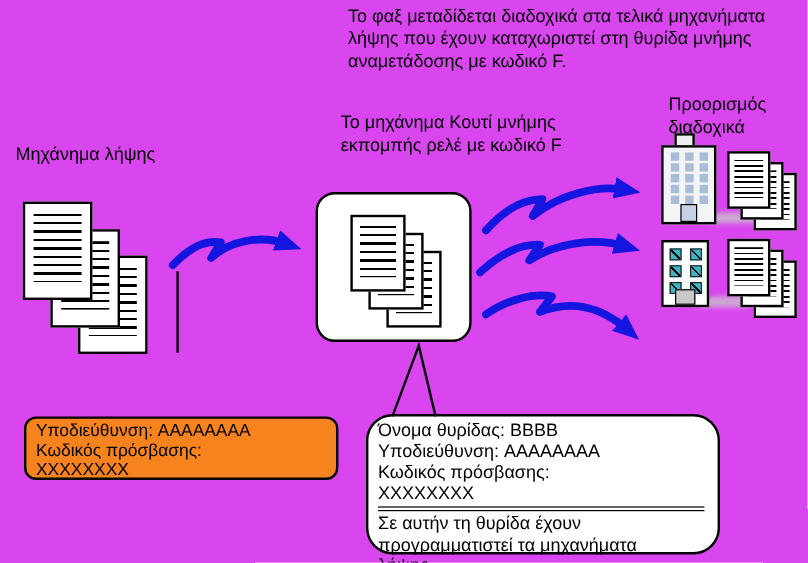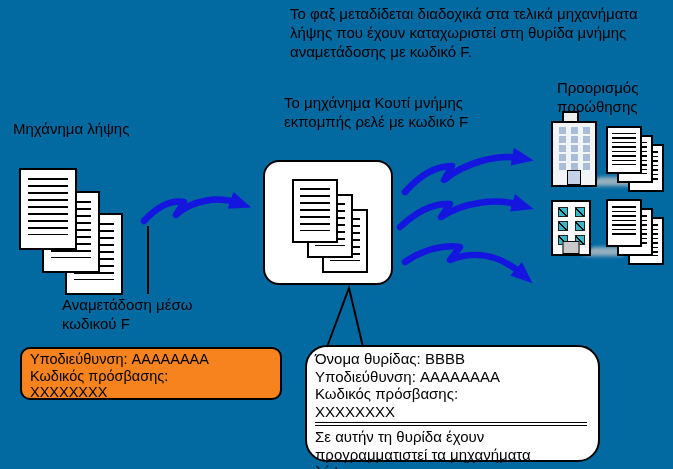--- a/index.html
+++ b/index.html
@@ -1,16 +1,16 @@
 <!DOCTYPE html>
 <html style="--arrow: #1515e0; --orange: #f6831d; --window_blue: #a9bdd9; --window_teal: #38b7c8;"><head>
 <meta charset="utf-8">
 <style>
   html,body{margin:0;padding:0;background:#fff;}
-  #stage{position:relative;width:673px;height:469px;background:#0369a1;overflow:hidden;
+  #stage{position:relative;width:673px;height:469px;background:#d946ef;overflow:hidden;
          font-family:"Liberation Sans",sans-serif;color:#000;}
   .txt{position:absolute;font-size:15px;line-height:19px;}
   
   .doc{position:absolute;background:#fff;border:2px solid #000;box-sizing:border-box;}
   .doc .lines{position:absolute;background-image:repeating-linear-gradient(to bottom,#000 0 2px,transparent 2px 7px);}
   .doc.big{width:58px;height:82px;}
   .doc.big .lines{left:7px;right:7px;top:8px;bottom:13px;}
   .doc.mid{width:46px;height:64px;}
   .doc.mid .lines{left:6px;right:6px;top:7px;bottom:10px;}
   .doc.sm{width:36px;height:48px;}
@@ -51,22 +51,21 @@
 </style>
 </head>
 <body>
 
 <div id="stage">
 
   <div class="txt" style="left:290px;top:4px;width:348px;">Το φαξ μεταδίδεται διαδοχικά στα τελικά μηχανήματα λήψης που έχουν καταχωριστεί στη θυρίδα μνήμης αναμετάδοσης με κωδικό F.</div>
 
   <div class="txt" style="left:13px;top:119px;">Μηχάνημα λήψης</div>
   <div class="txt" style="left:239px;top:93px;width:192px;margin-left:45px;">Το μηχάνημα Κουτί μνήμης εκπομπής ρελέ με κωδικό F</div>
-  <div class="txt" style="left:557px;top:78px;width:105px;">Προορισμός προώθησης</div>
-  <div class="txt" style="left:62px;top:295px;width:150px;">Αναμετάδοση μέσω κωδικού F</div>
+  <div class="txt" style="left:557px;top:78px;width:105px;">Προορισμός διαδοχικά</div>
 
   <div>
     <div class="doc big" style="left:65px;top:213px;">
         <div class="lines"></div>
       </div>
     <div class="doc big" style="left:42px;top:191px;">
         <div class="lines"></div>
       </div>
     <div class="doc big" style="left:19px;top:168px;">
         <div class="lines"></div>

